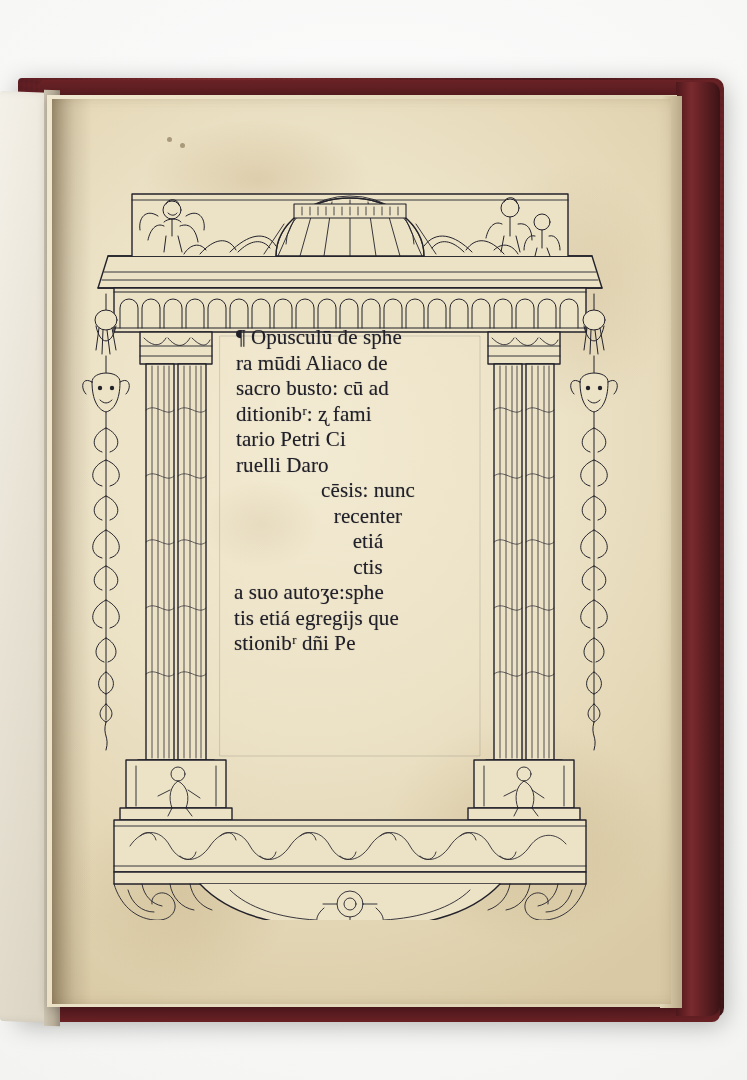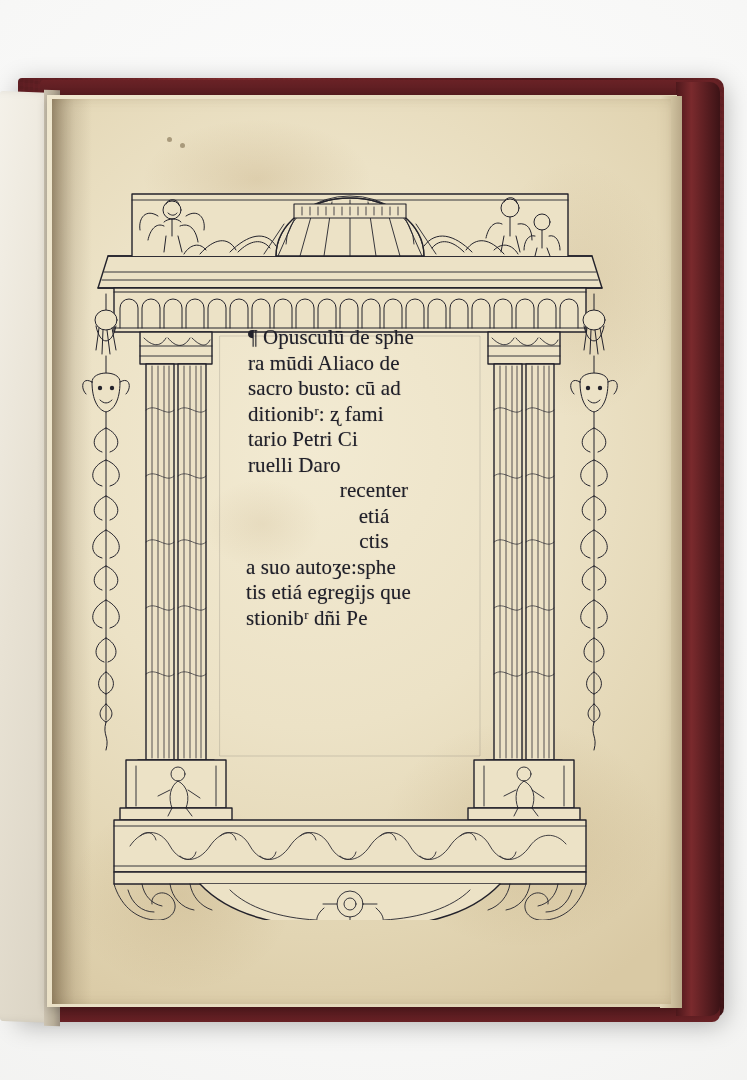--- a/index.html
+++ b/index.html
@@ -142,21 +142,21 @@
     top: 325px;
     width: 268px;
     text-align: center;
     color: #20202a;
     font-family: "Liberation Serif", serif;
     font-size: 21px;
     line-height: 25.5px;
     letter-spacing: 0.1px;
     text-shadow: 0 0 1px rgba(40,35,30,0.35);
   }
-  .title-text .ln { display: block; white-space: nowrap; margin-left: 12px; }
+  .title-text .ln { display: block; white-space: nowrap; }
   .title-text .ln.l1 { text-align: left; padding-left: 2px; }
   .title-text .ln.l2,
   .title-text .ln.l3,
   .title-text .ln.l4,
   .title-text .ln.l5,
   .title-text .ln.l6,
   .title-text .ln.l7 { text-align: left; padding-left: 2px; }
   .title-text .ln.l8,
   .title-text .ln.l9,
   .title-text .ln.l10,
@@ -594,20 +594,21 @@
     </svg>
   </div>
 
   <div class="title-text">
     <span class="ln l1">¶ Opusculū de sphe</span>
     <span class="ln l2">ra mūdi Aliaco de</span>
     <span class="ln l3">sacro busto: cū ad</span>
     <span class="ln l4">ditionibʳ: ʐ fami</span>
     <span class="ln l6">tario Petri Ci</span>
     <span class="ln l7">ruelli Daro</span>
+    <span class="ln l8">cēsis: nunc</span>
     <span class="ln l9">recenter</span>
     <span class="ln l10">etiá</span>
     <span class="ln l11">ctis</span>
     <span class="ln l12">a suo autoʒe:sphe</span>
     <span class="ln l13">tis etiá egregijs que</span>
     <span class="ln l14">stionibʳ dñi Pe</span>
   </div>
 
 </div>
 

